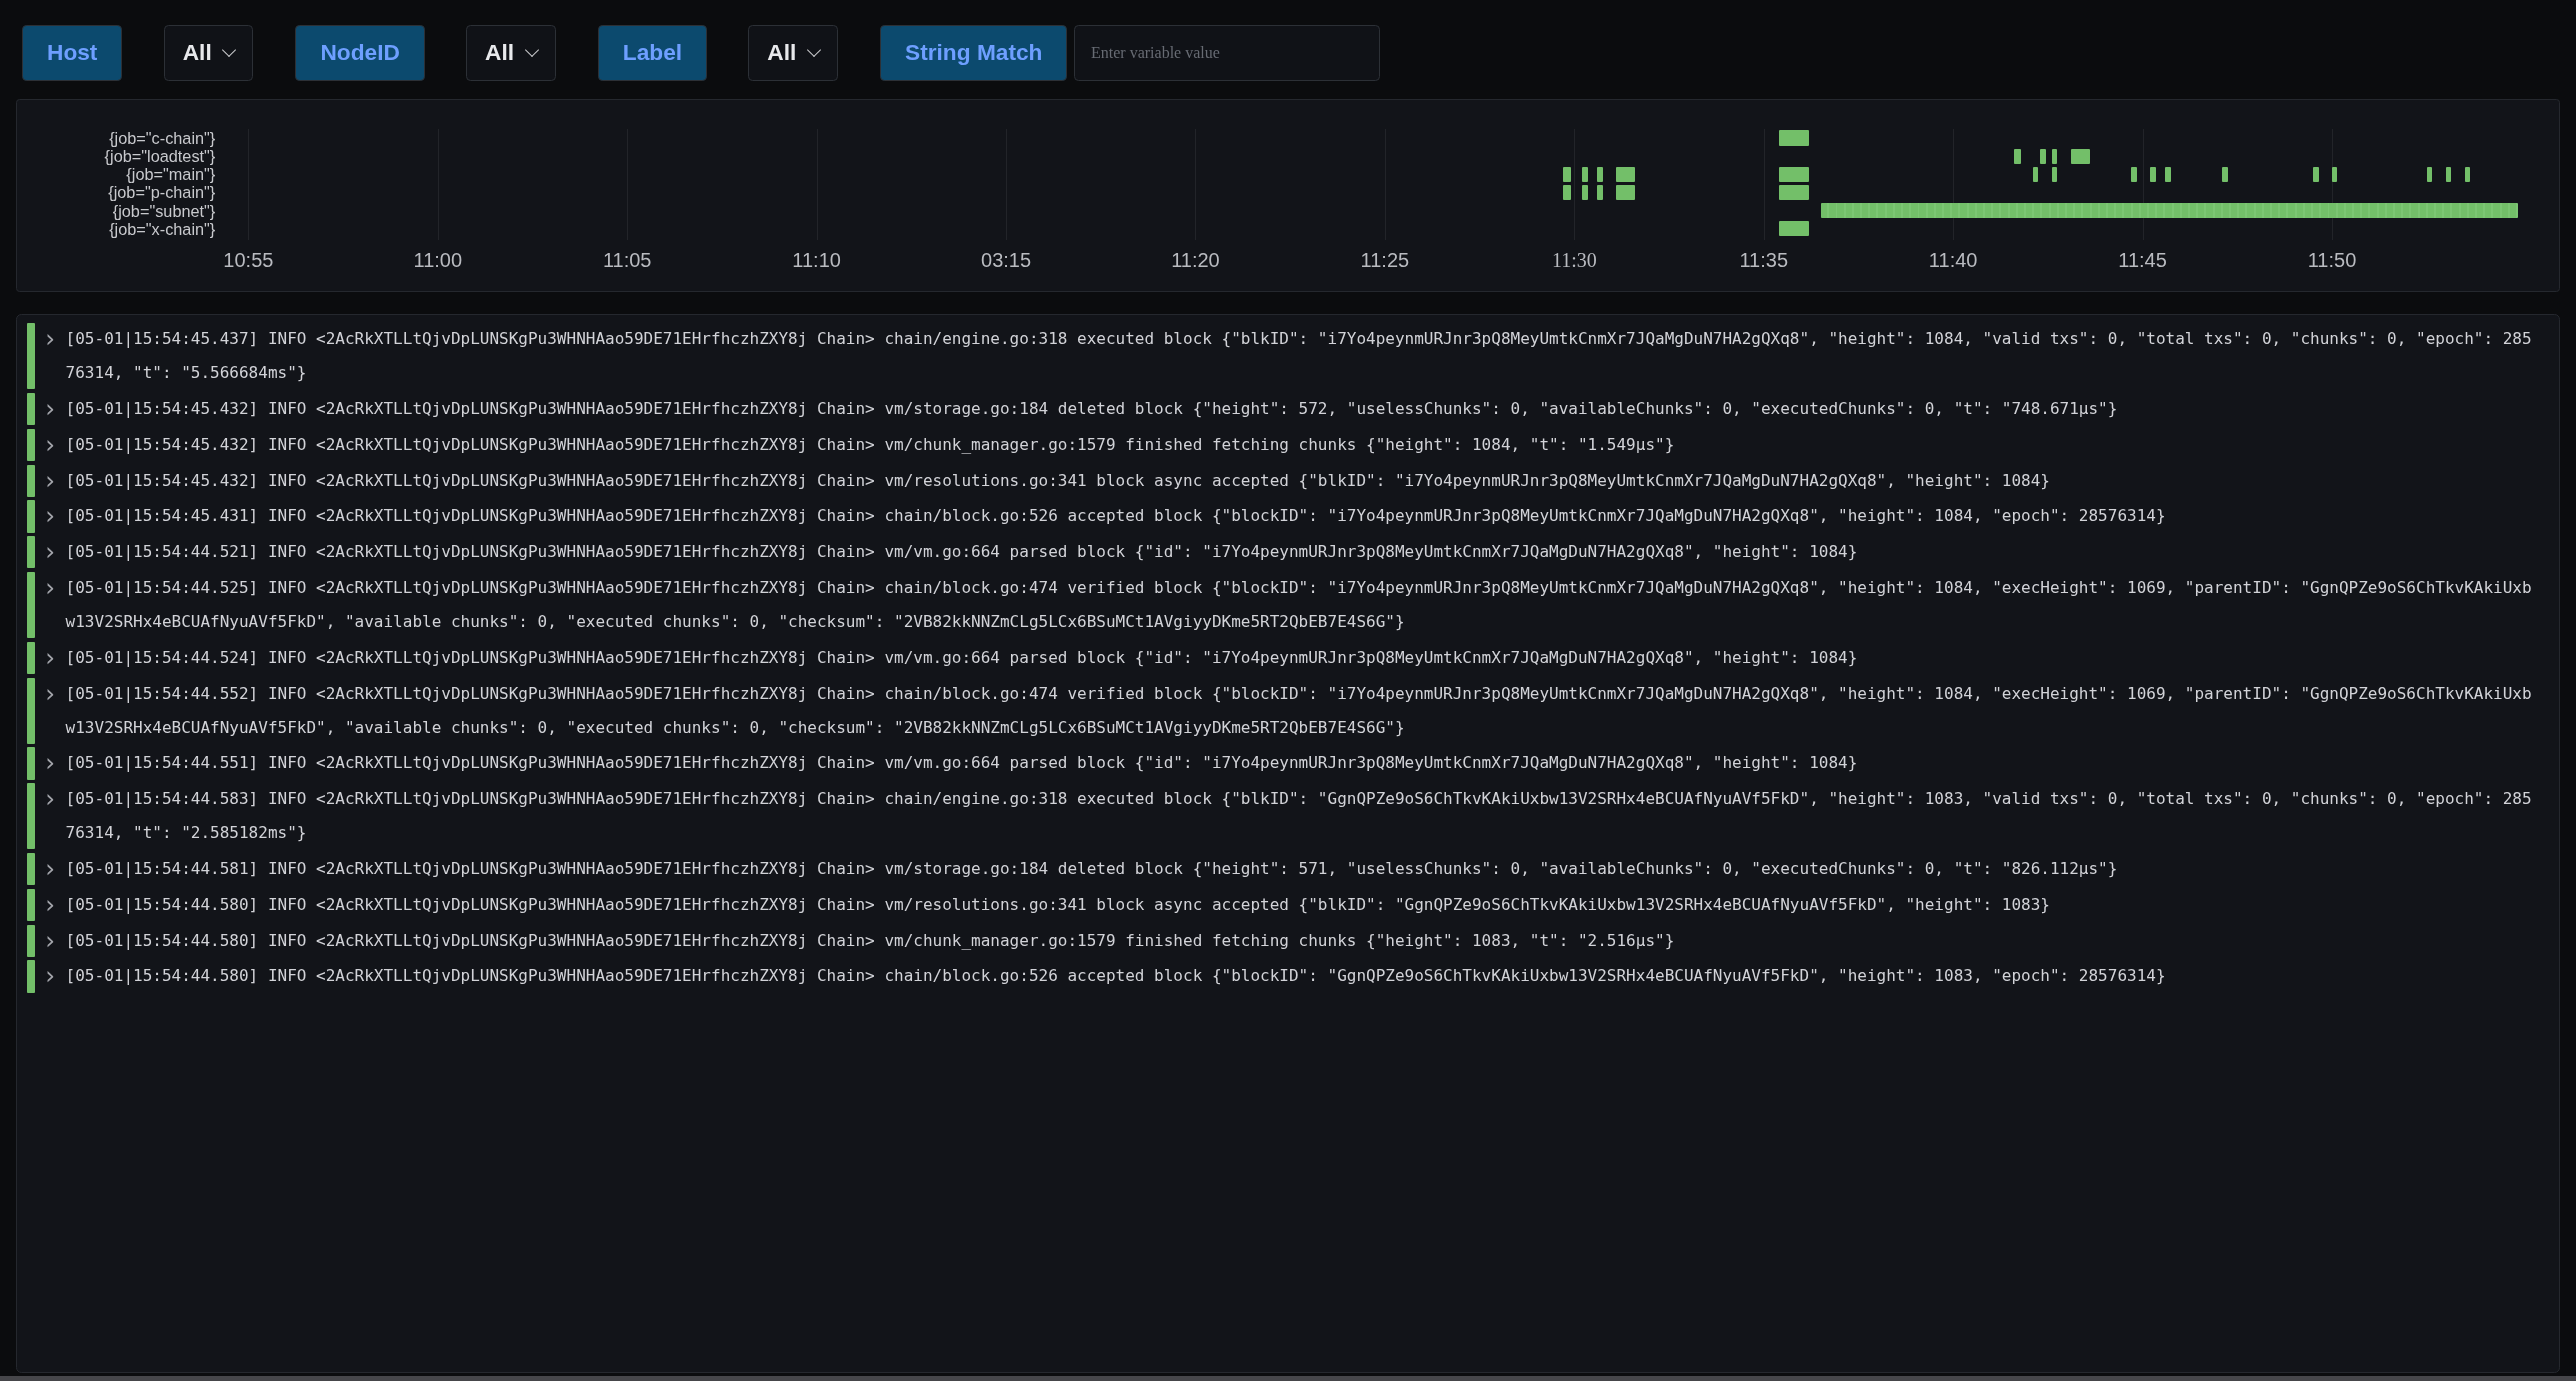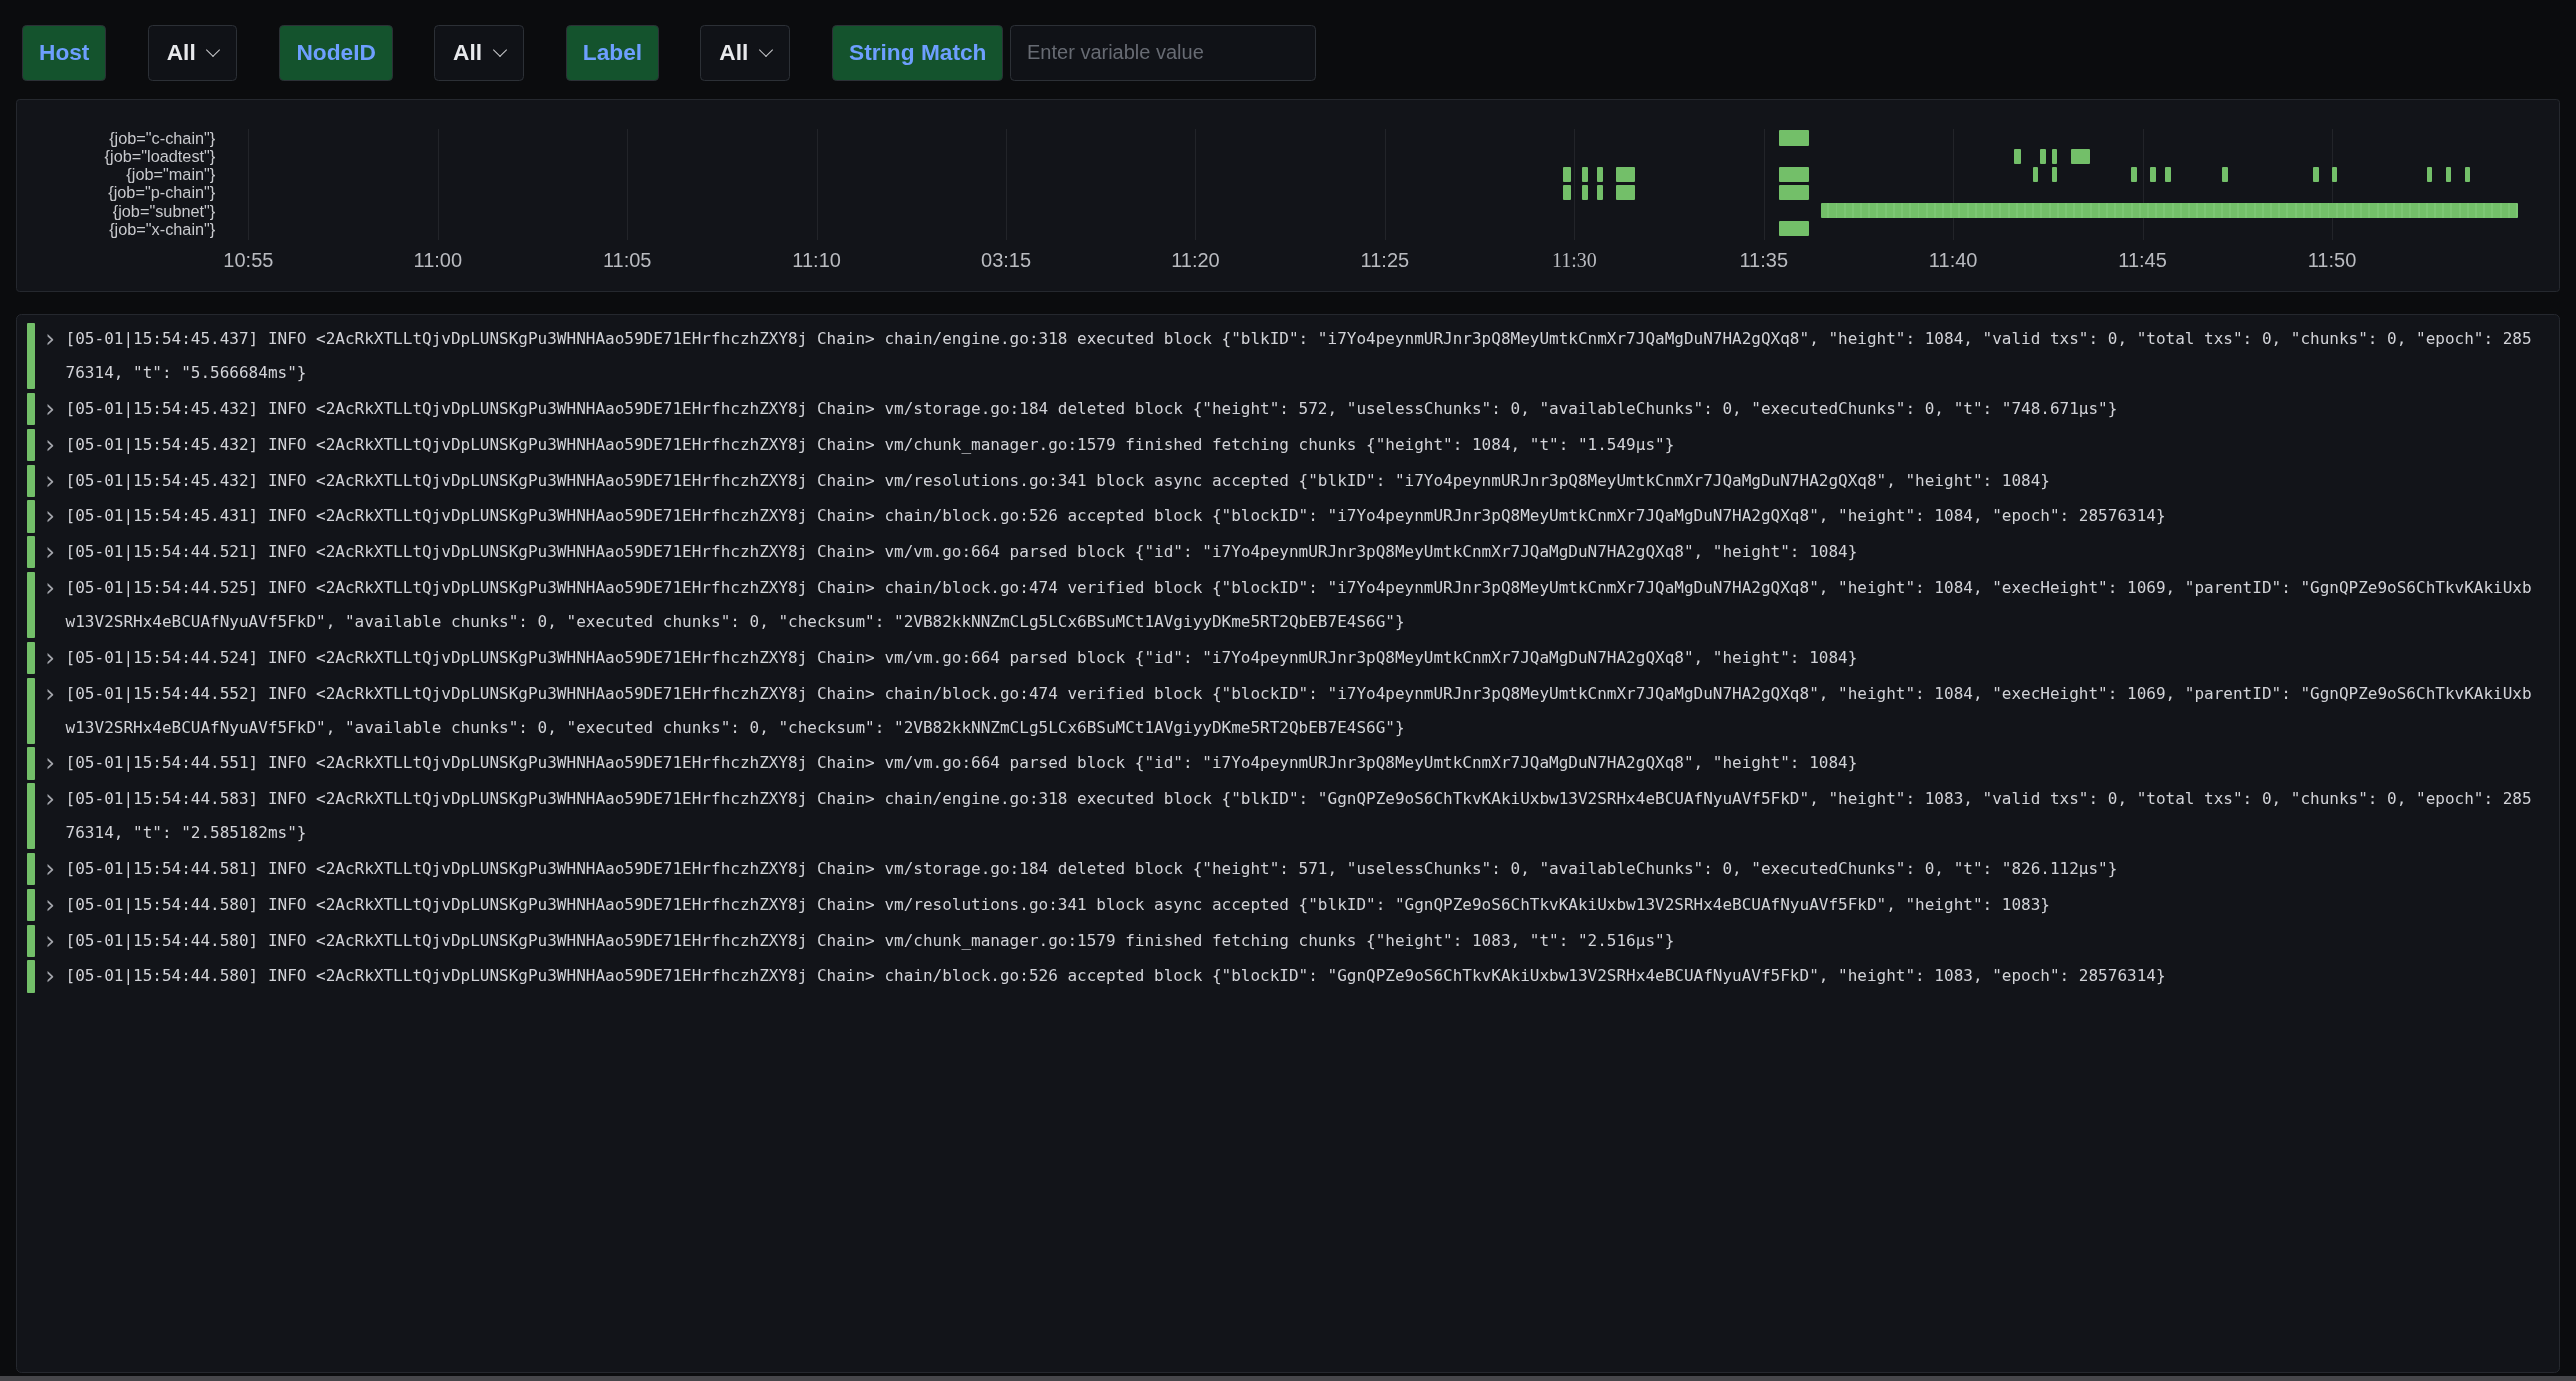--- a/index.html
+++ b/index.html
@@ -3,31 +3,31 @@
 <meta charset="utf-8">
 <style>
   html,body{margin:0;padding:0;background:#0b0c0e;}
   body{width:2576px;height:1381px;overflow:hidden;position:relative;
        font-family:"Liberation Sans",sans-serif;color:#d0d1d6;}
   .screen{position:absolute;inset:0;}
 
   
   .toolbar{position:absolute;left:22px;top:24.5px;height:56px;display:flex;align-items:stretch;}
   .var-group{display:flex;margin-right:42px;}
-  .var-label{display:flex;align-items:center;padding:0 16px;background:#14532d;
+  .var-label{display:flex;align-items:center;padding:0 24px;background:#0c4a6e;
              border:0.9px solid #2c3036;border-radius:4.5px;color:#6e9fff;
              font-weight:bold;font-size:22.7px;margin-right:6.3px;white-space:nowrap;}
   .var-value{display:flex;align-items:center;padding:0 18px;background:#101217;
              border:0.9px solid #2c3036;border-radius:4.5px;color:#e8e9ec;
              font-weight:bold;font-size:22.7px;cursor:pointer;white-space:nowrap;margin-left:35px;}
   .chev{width:9px;height:9px;border-right:1.8px solid #c9cacd;border-bottom:1.8px solid #c9cacd;
         transform:rotate(45deg);margin-left:12.7px;margin-top:-4.5px;}
   .var-input{width:272px;background:#101217;border:0.9px solid #2c3036;border-radius:4.5px;
-             color:#86efac;font-size:20px;padding:0 16.3px;outline:none;
-             font-family:Liberation Sans, sans-serif;}
+             color:#86efac;font-size:16px;padding:0 16.3px;outline:none;
+             font-family:Liberation Serif, serif;}
   .var-input::placeholder{color:#676b73;}
 
   
   .panel{position:absolute;background:#121419;border:0.9px solid #25282e;border-radius:3.6px;}
   .chart-panel{left:16.3px;top:99px;width:2542px;height:191px;}
   .logs-panel{left:16.3px;top:314px;width:2542px;height:1057px;overflow:hidden;border-radius:5.4px;}
 
   
   .plot-area{position:absolute;left:0;top:29px;right:0;height:111px;}
   .gridline{position:absolute;top:0;bottom:0;width:0.9px;background:rgba(255,255,255,0.07);}

